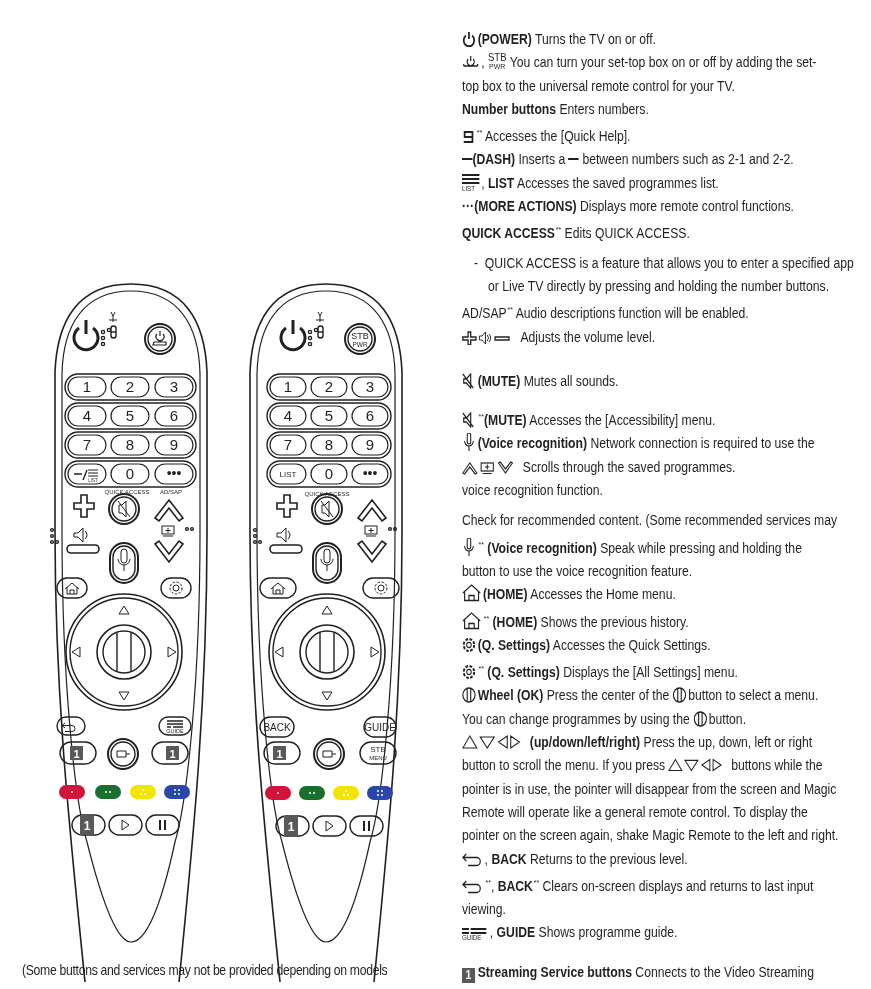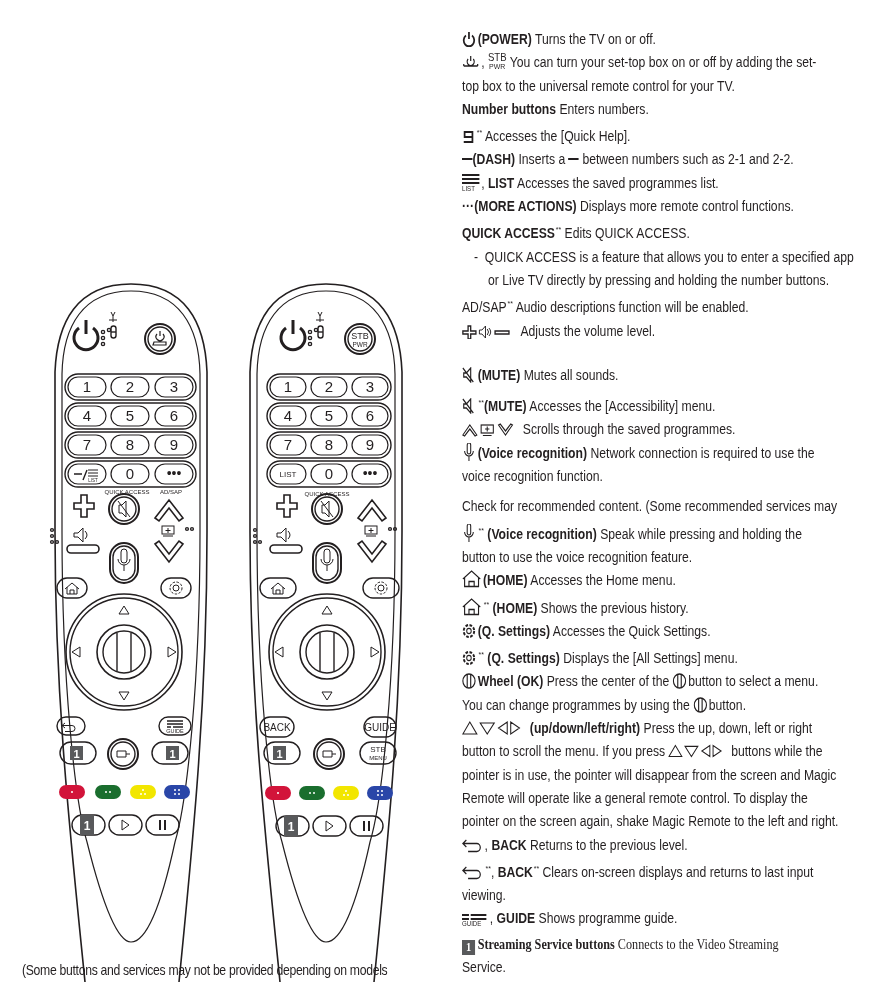--- a/index.html
+++ b/index.html
@@ -24,21 +24,21 @@
     font-family: "Liberation Sans Narrow", "Liberation Sans", sans-serif;
     font-size: 14px; line-height: 23.3px; color: #231f20;
   }
   .row { position: relative; white-space: nowrap; transform-origin: left top; }
   .row .inner { display: inline-block; transform: scaleX(0.87); transform-origin: left top; }
   .b { font-weight: bold; }
   .star { font-size: 8px; vertical-align: 6px; margin-left: 1px; }
   .ic { display: inline-block; vertical-align: -3px; margin-right: 2px; }
   .sub { padding-left: 12px; }
   .sub2 { padding-left: 26px; }
-  .gap { margin-top: 0; }
+  .gap { margin-top: 6px; }
   .badge1 {
     display: inline-block; width: 15px; height: 15px; background: #58595b; color: #fff;
     font-weight: bold; font-size: 12px; line-height: 15px; text-align: center; vertical-align: -2px; margin-right: 3px;
   }
   .adsap { font-family: "Liberation Sans", sans-serif; font-size: 14px; }
 </style>
 </head>
 <body>
 
 <div class="remote remote-a">
@@ -366,39 +366,39 @@
           <rect x="38" y="6" width="16" height="3"></rect>
         </svg> <span>Adjusts the volume level.</span>
   </span></div>
 
   <div class="row" style="margin-top:21px;"><span class="inner">
     <svg class="ic" width="16" height="16" viewBox="0 0 16 16" fill="none" stroke="#231f20" stroke-width="1.3">
           <path d="M2 6 h3 l5 -5 v14 l-5 -5 h-3 z M1 1 l12 14"></path>
         </svg><span class="b">(MUTE)</span> <span>Mutes all sounds.</span>
   </span></div>
 
-  <div class="row" style="margin-top:4px;"><span class="inner">
+  <div class="row" style="margin-top:12px;"><span class="inner">
     <svg class="ic" width="16" height="16" viewBox="0 0 16 16" fill="none" stroke="#231f20" stroke-width="1.3">
           <path d="M2 6 h3 l5 -5 v14 l-5 -5 h-3 z M1 1 l12 14"></path>
         </svg><span class="star">**</span><span class="b">(MUTE)</span> <span>Accesses the [Accessibility] menu.</span>
+  </span></div>
+
+  <div class="row"><span class="inner">
+    <svg class="ic" width="16" height="18" viewBox="0 0 16 18" fill="none" stroke="#231f20" stroke-width="1.2">
+          <path d="M6 2 a2 2 0 0 1 4 0 v7 a2 2 0 0 1 -4 0 z M3 8 a5 5 0 0 0 10 0 M8 13 v5"></path>
+        </svg><span class="b">(Voice recognition)</span> <span>Network connection is required to use the</span>
   </span></div>
 
   <div class="row"><span class="inner">
     <svg class="ic" width="64" height="14" viewBox="0 0 64 14" fill="none" stroke="#231f20" stroke-width="1.2">
           <path d="M1 12 l8 -10 l8 10 l-2 1 l-6 -7 l-6 7 z"></path>
           <rect x="22" y="2" width="14" height="8"></rect>
           <path d="M29 3.5 v5 M26.5 6 h5 M24 12.5 h10" stroke-width="1.2"></path>
           <path d="M42 2 l2 -1 l6 7 l6 -7 l2 1 l-8 10 z"></path>
         </svg> <span>Scrolls through the saved programmes.</span>
-  </span></div>
-
-  <div class="row"><span class="inner">
-    <svg class="ic" width="16" height="18" viewBox="0 0 16 18" fill="none" stroke="#231f20" stroke-width="1.2">
-          <path d="M6 2 a2 2 0 0 1 4 0 v7 a2 2 0 0 1 -4 0 z M3 8 a5 5 0 0 0 10 0 M8 13 v5"></path>
-        </svg><span class="b">(Voice recognition)</span> <span>Network connection is required to use the</span>
   </span></div>
   <div class="row"><span class="inner">voice recognition function.</span></div>
 
   <div class="row gap" style="margin-top:7px;text-decoration:underline;"><span class="inner">Check for recommended content. (Some recommended services may</span></div>
 
   <div class="row"><span class="inner">
     <svg class="ic" width="16" height="18" viewBox="0 0 16 18" fill="none" stroke="#231f20" stroke-width="1.2">
           <path d="M6 2 a2 2 0 0 1 4 0 v7 a2 2 0 0 1 -4 0 z M3 8 a5 5 0 0 0 10 0 M8 13 v5"></path>
         </svg><span class="star">**</span> <span class="b">(Voice recognition)</span> <span>Speak while pressing and holding the</span>
   </span></div>
@@ -477,17 +477,17 @@
   <div class="row"><span class="inner">viewing.</span></div>
 
   <div class="row"><span class="inner">
     <span class="ic" style="display:inline-block;width:30px;line-height:0;">
       <span style="display:inline-block;width:8px;height:2px;background:#231f20;margin-right:2px;"></span><span style="display:inline-block;width:18px;height:2px;background:#231f20;"></span>
       <span style="display:block;height:2px;margin-top:2px;"><span style="display:inline-block;width:8px;height:2px;background:#231f20;margin-right:2px;vertical-align:top;"></span><span style="display:inline-block;width:18px;height:2px;background:#231f20;vertical-align:top;"></span></span>
       <span style="display:block;font-size:7px;line-height:8px;font-family:'Liberation Sans',sans-serif;">GUIDE</span>
     </span>, <span class="b">GUIDE</span> <span>Shows programme guide.</span>
   </span></div>
 
-  <div class="row" style="margin-top:2px;font-family:Liberation Serif, serif;"><span class="inner">
+  <div class="row" style="margin-top:16px;"><span class="inner">
     <span class="badge1">1</span><span class="b">Streaming Service buttons</span> <span>Connects to the Video Streaming</span>
   </span></div>
   <div class="row"><span class="inner">Service.</span></div>
 </div>
 
 </body></html>

